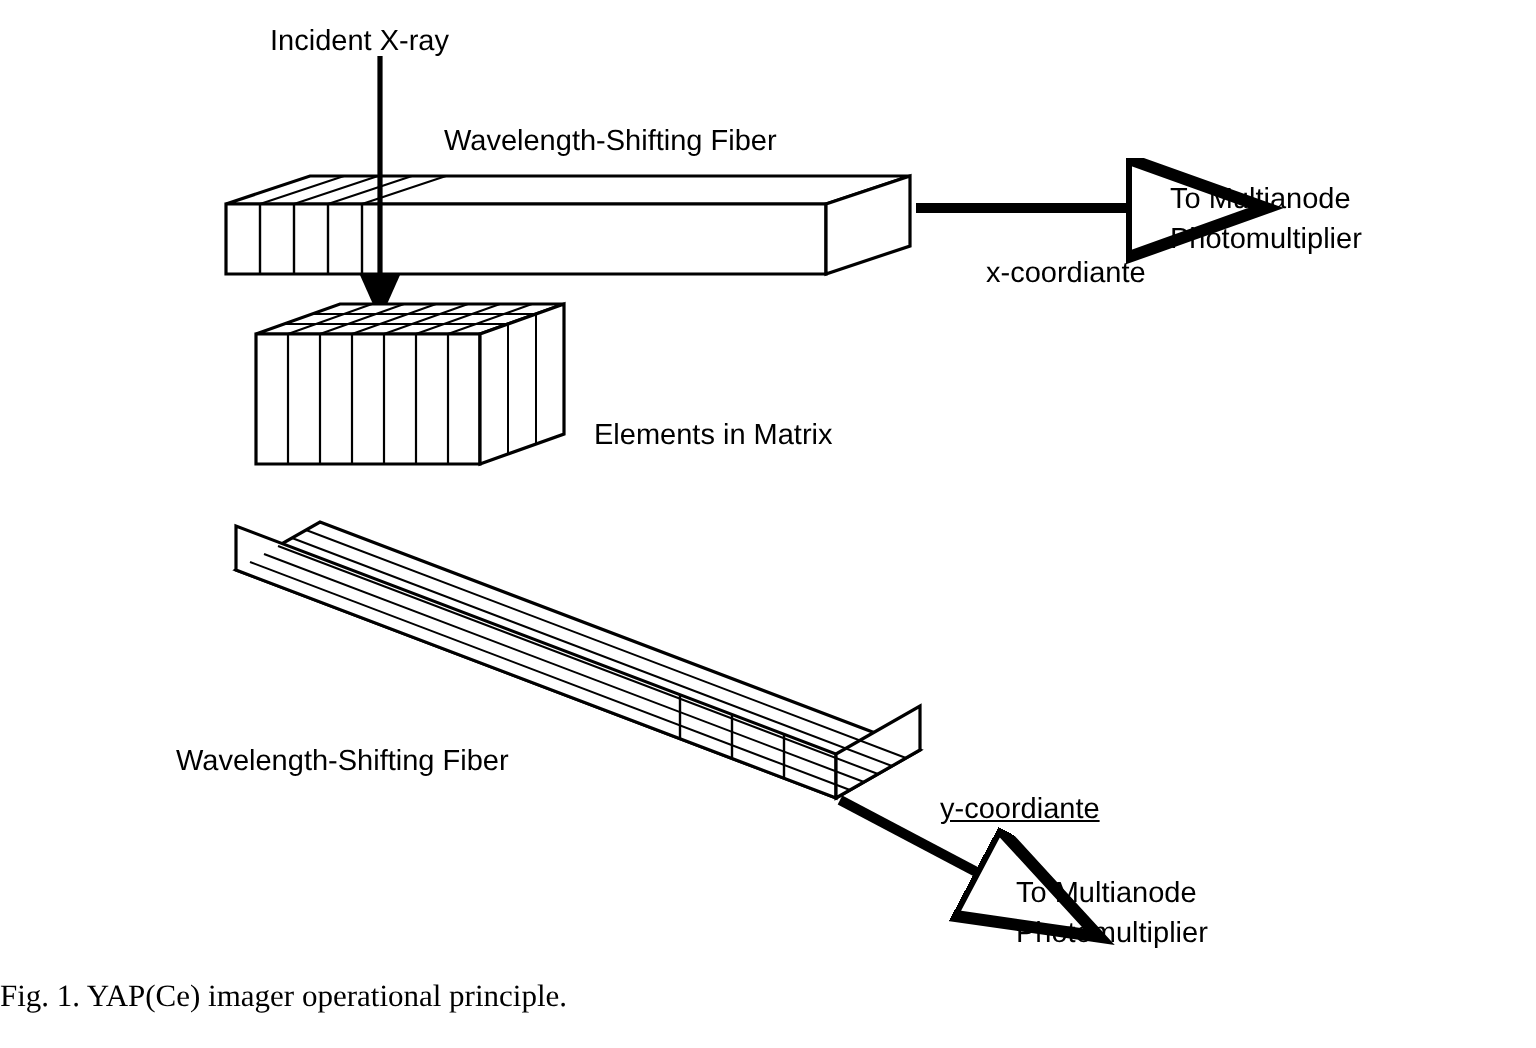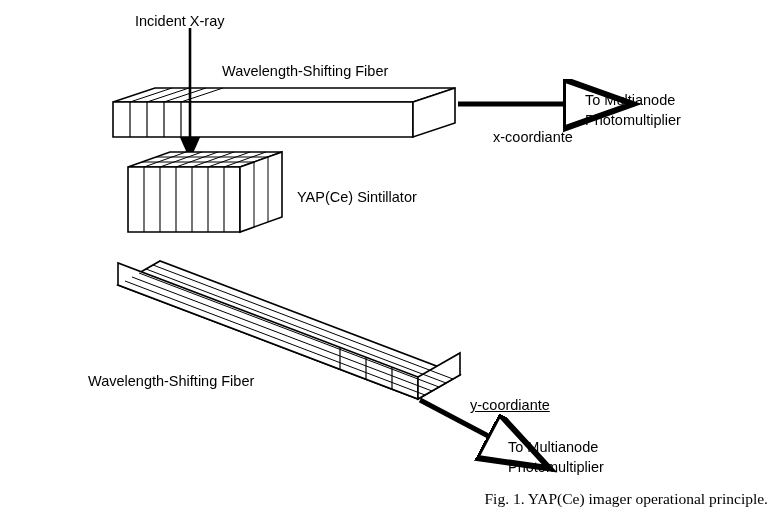--- a/index.html
+++ b/index.html
@@ -28,21 +28,21 @@
     left: 0;
     top: 0;
     width: 768px;
     height: 524px;
   }
   .cap {
     position: absolute;
     left: 0;
     top: 490px;
     width: 768px;
-    text-align: right;
+    text-align: left;
     font-family: "Liberation Serif", serif;
     font-size: 15.5px;
     color: #000;
   }
 </style>
 </head>
 <body>
 
 <div id="root">
 
@@ -138,21 +138,21 @@
 
   <div class="lbl" style="left:135px; top:12px;">Incident X-ray</div>
 
   <div class="lbl" style="left:222px; top:62px;">Wavelength-Shifting Fiber</div>
 
   <div class="lbl" style="left:493px; top:128px;">x-coordiante</div>
 
   <div class="lbl" style="left:585px; top:91px;">To Multianode</div>
   <div class="lbl" style="left:585px; top:111px;">Photomultiplier</div>
 
-  <div class="lbl" style="left:297px; top:188px;">YAP(Ce) Sintillator</div>
+  <div class="lbl" style="left:297px; top:209px;">Elements in Matrix</div>
 
   <div class="lbl" style="left:88px; top:372px;">Wavelength-Shifting Fiber</div>
 
   <div class="lbl" style="left:470px; top:396px;text-decoration:underline;">y-coordiante</div>
 
   <div class="lbl" style="left:508px; top:438px;">To Multianode</div>
   <div class="lbl" style="left:508px; top:458px;">Photomultiplier</div>
 
   <div class="cap">Fig. 1.  YAP(Ce) imager operational principle.</div>
 

